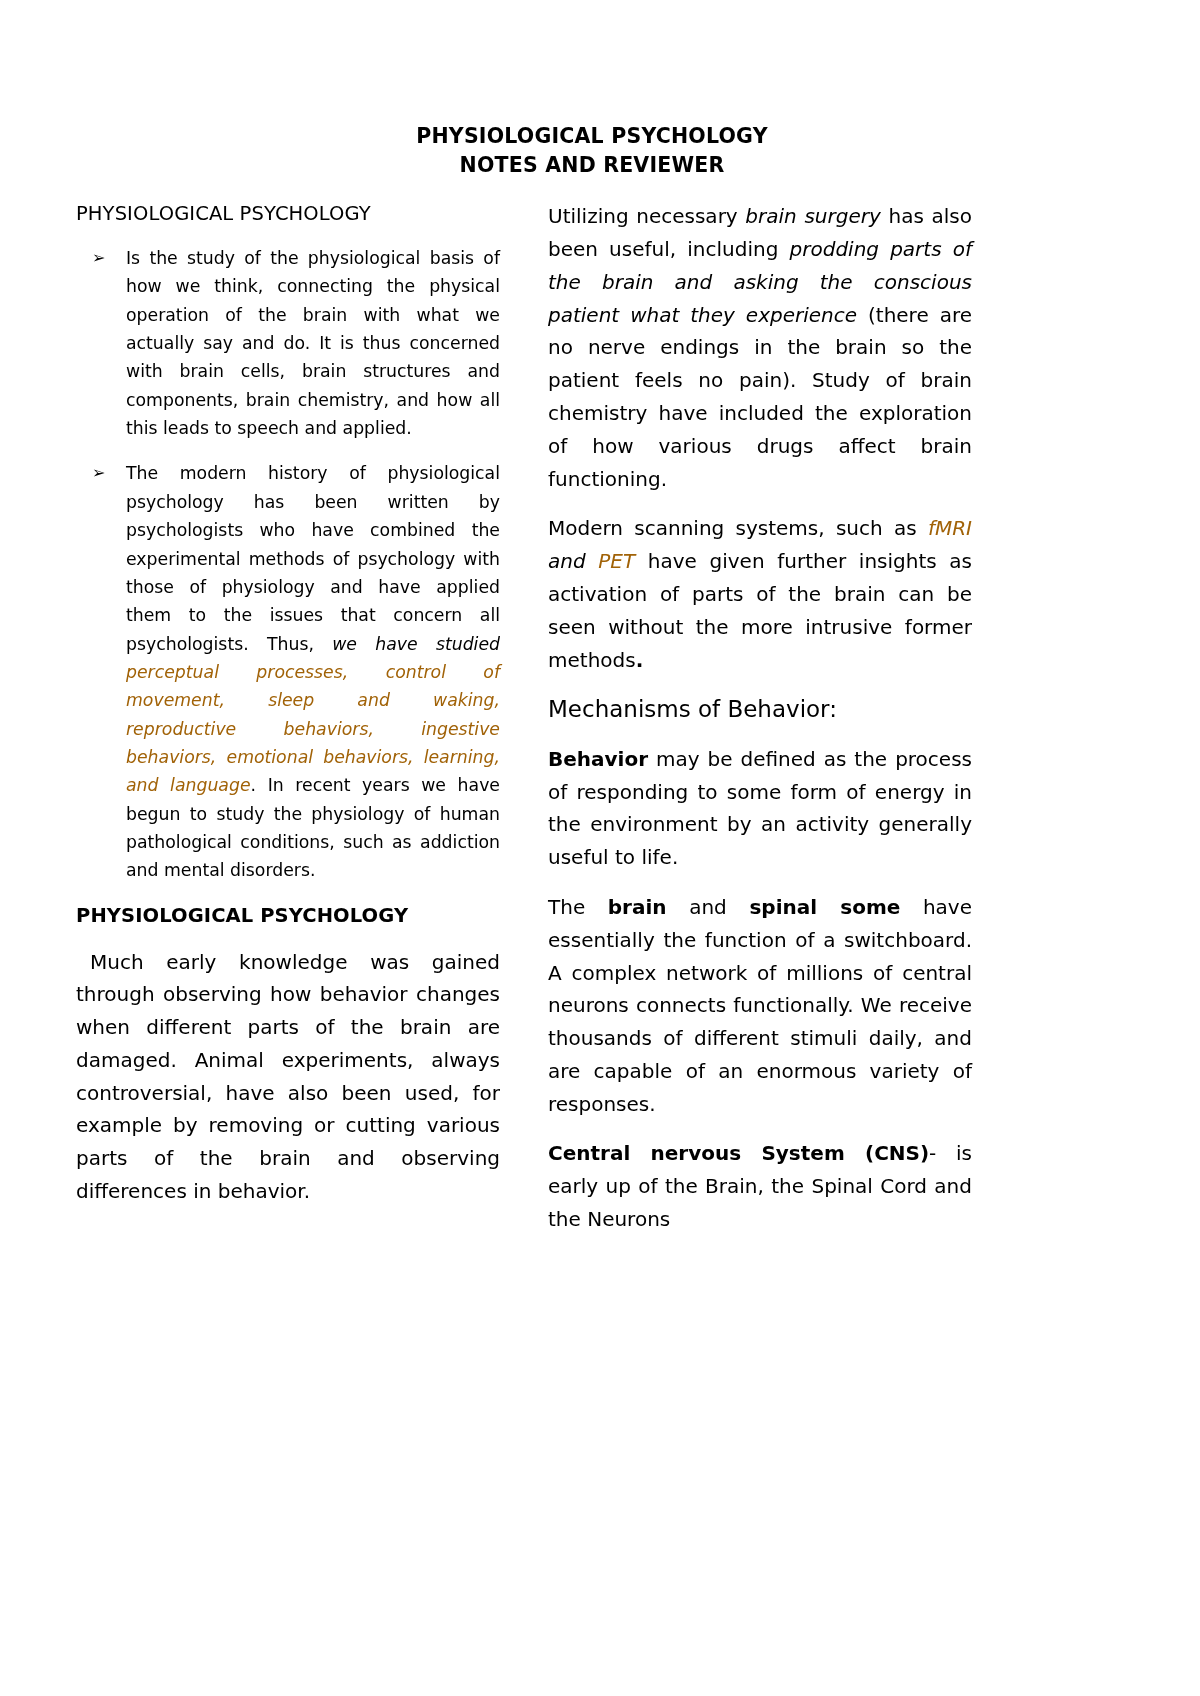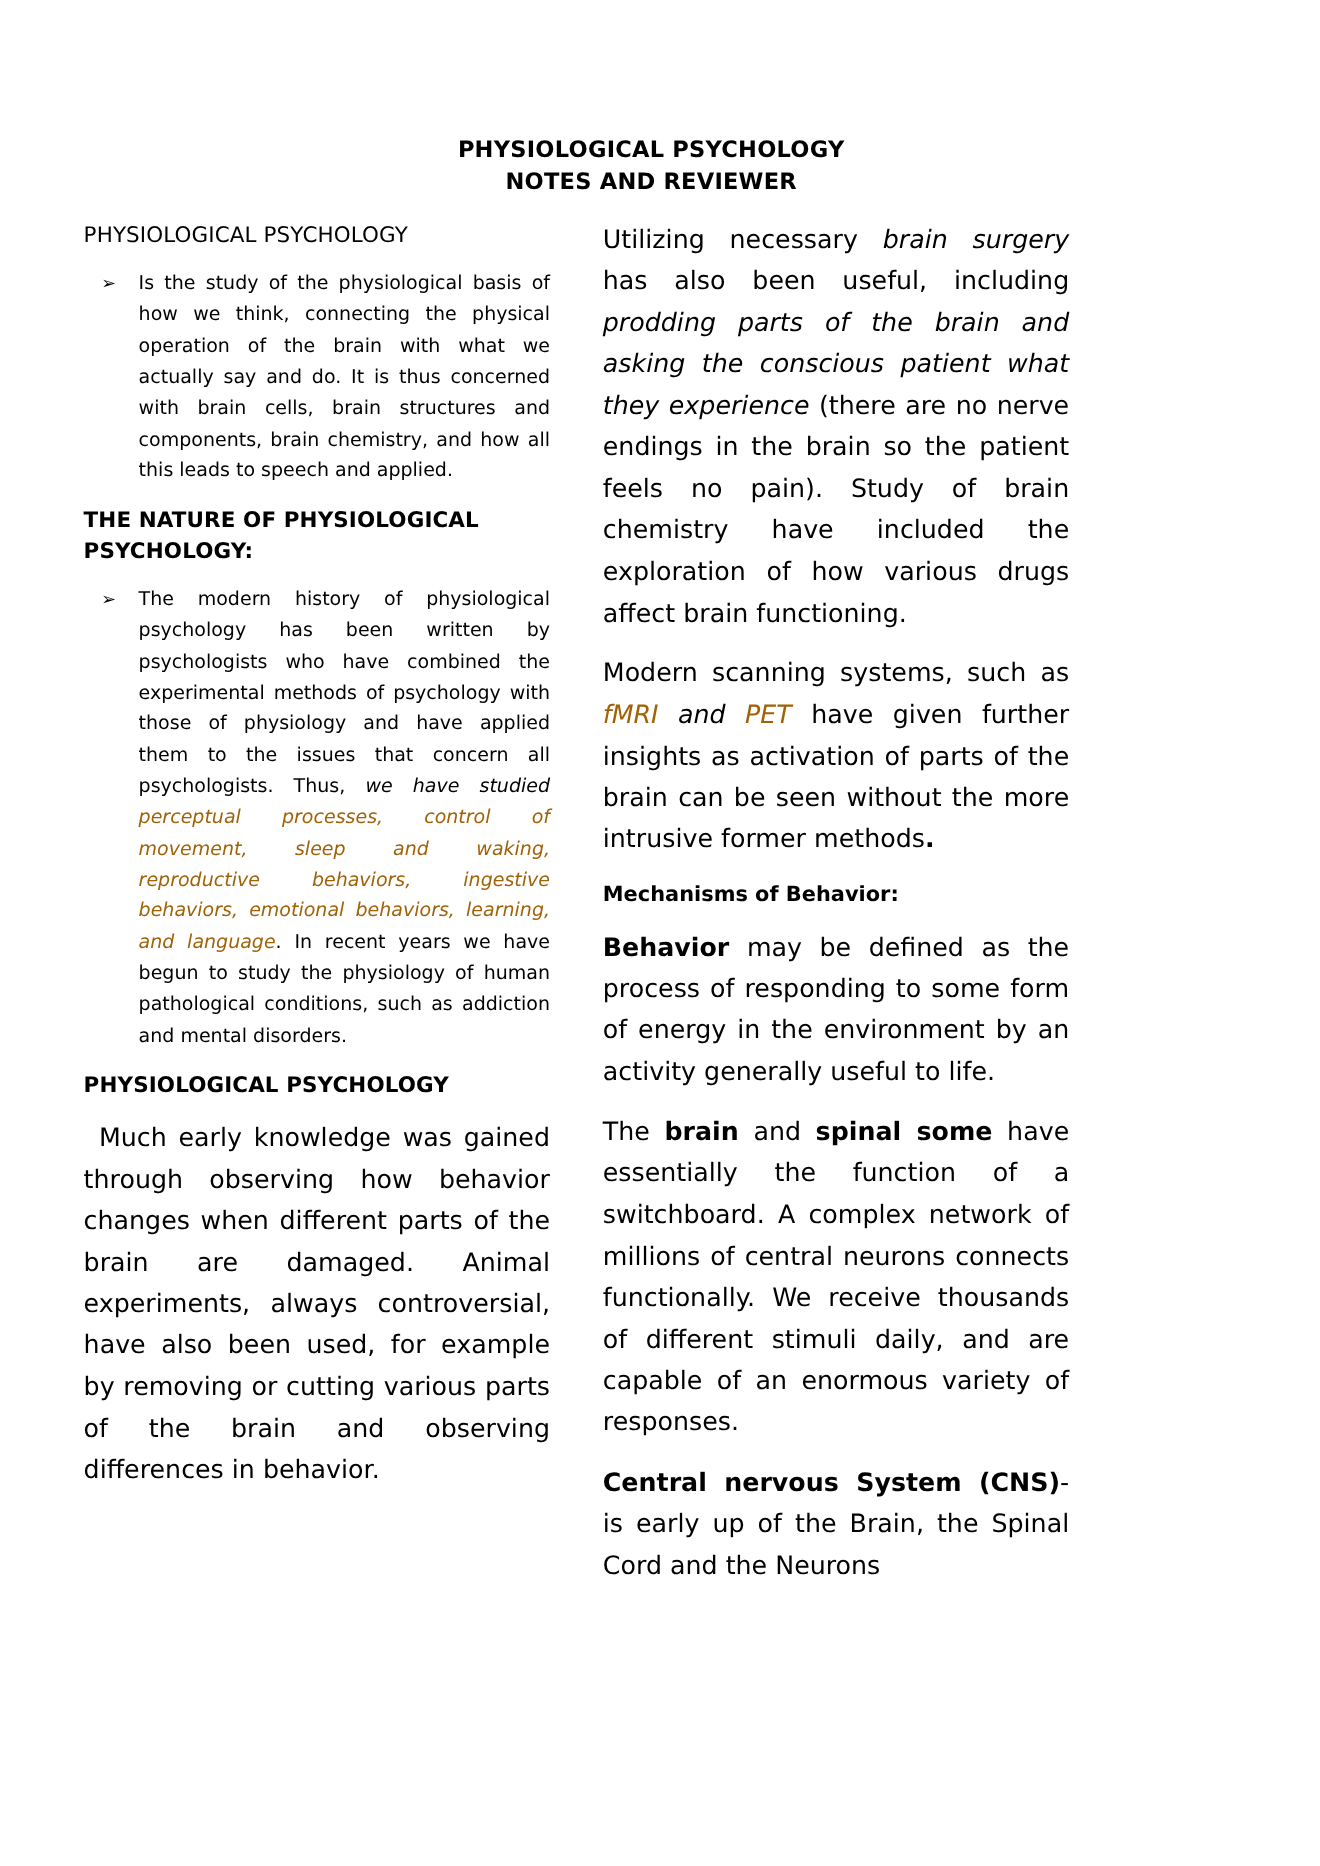--- a/index.html
+++ b/index.html
@@ -44,27 +44,27 @@
     font-weight: normal;
     line-height: 1.42;
     margin: 0 0 16px 0;
     letter-spacing: 0.1px;
   }
   h2.section-heading.semi {
     font-weight: bold;
     letter-spacing: 0.1px;
   }
   h2.sub-heading {
-    font-size: 19px;
-    font-weight: bold;
+    font-size: 23px;
+    font-weight: normal;
     line-height: 1.45;
     margin: 0 0 16px 0;
   }
   p.body {
-    font-size: 23px;
+    font-size: 20px;
     line-height: 1.64;
     text-align: justify;
     text-justify: inter-word;
     margin: 0 0 17px 0;
     hyphens: none;
   }
   p.body.indent-first {
     text-indent: 14px;
   }
   .bullet-row {
@@ -106,21 +106,20 @@
 
     <div class="col">
 
       <h2 class="section-heading">PHYSIOLOGICAL PSYCHOLOGY</h2>
 
       <div class="bullet-row">
         <span class="bullet-mark">➢</span>
         <span class="bullet-text">Is the study of the physiological basis of how we think, connecting the physical operation of the brain with what we actually say and do. It is thus concerned with brain cells, brain structures and components, brain chemistry, and how all this leads to speech and applied.</span>
       </div>
 
-      <h2 class="section-heading semi">THE NATURE OF PHYSIOLOGICAL PSYCHOLOGY:</h2>
 
       <div class="bullet-row">
         <span class="bullet-mark">➢</span>
         <span class="bullet-text"><span>The modern history of physiological psychology has been written by psychologists who have combined the experimental methods of psychology with those of physiology and have applied them to the issues that concern all psychologists. Thus, </span><span class="it">we have studied</span><span class="red-it"> perceptual processes, control of movement, sleep and waking, reproductive behaviors, ingestive behaviors, emotional behaviors, learning, and language</span><span>. In recent years we have begun to study the physiology of human pathological conditions, such as addiction and mental disorders.</span></span>
       </div>
 
       <h2 class="section-heading semi">PHYSIOLOGICAL PSYCHOLOGY</h2>
 
       <p class="body indent-first">Much early knowledge was gained through observing how behavior changes when different parts of the brain are damaged. Animal experiments, always controversial, have also been used, for example by removing or cutting various parts of the brain and observing differences in behavior.</p>
 

